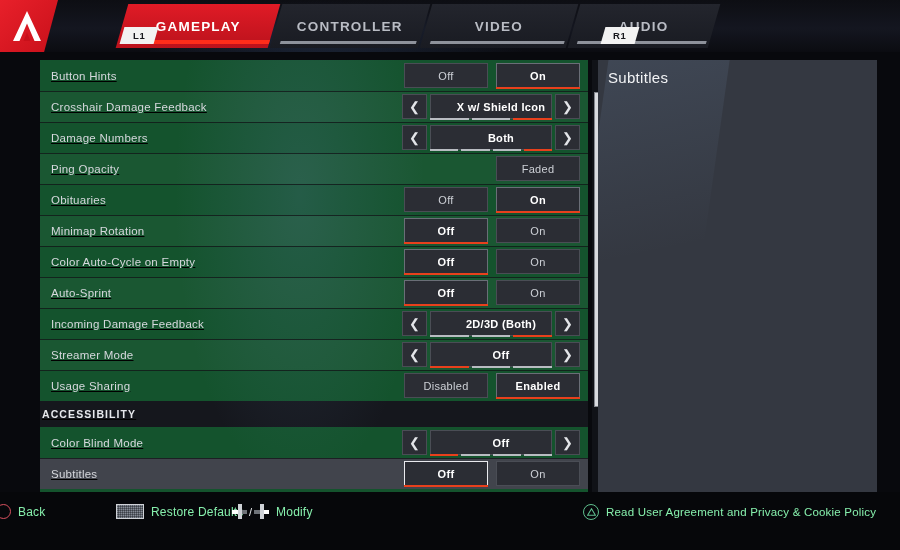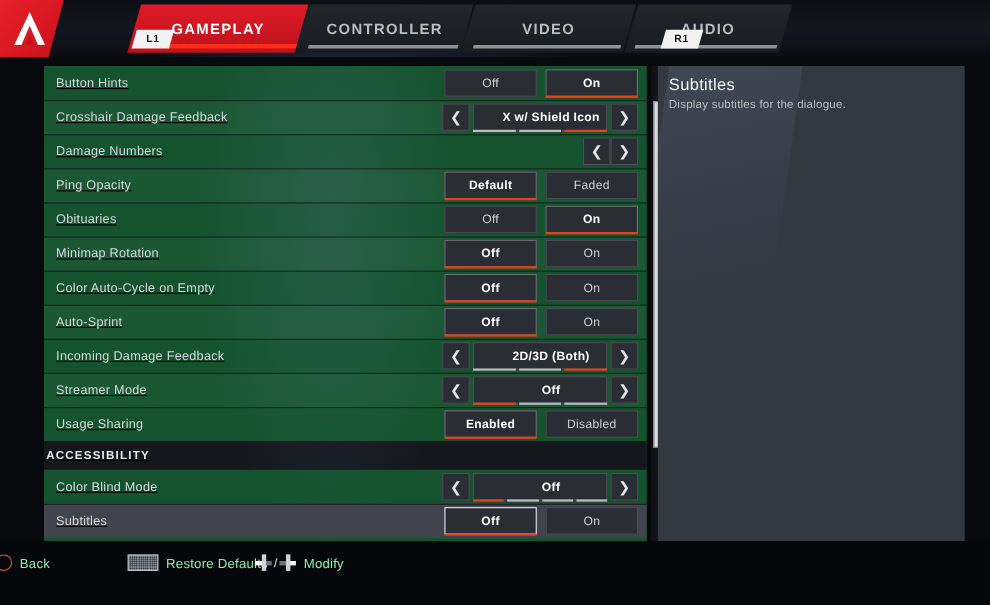--- a/index.html
+++ b/index.html
@@ -262,29 +262,37 @@
               </div>
               <div class="arrow-btn">❯</div>
             </div>
           </div>
         </div>
         <div class="row">
           <div class="row-label">Damage Numbers</div>
           <div class="row-control">
             <div class="arrow-sel">
               <div class="arrow-btn">❮</div>
+              <div class="sel-body">
+                <span class="sel-value">Both</span>
+                <div class="sel-ticks">
+                  <i></i>
+                  <i></i>
+                  <i></i>
+                  <i class="act"></i>
+                </div>
+              </div>
               <div class="arrow-btn">❯</div>
             </div>
           </div>
         </div>
         <div class="row zebra">
           <div class="row-label">Ping Opacity</div>
           <div class="row-control">
             <div class="seg-pair">
-              <div class="seg-btn on">Default</div>
               <div class="seg-btn">Faded</div>
             </div>
           </div>
         </div>
         <div class="row">
           <div class="row-label">Obituaries</div>
           <div class="row-control">
             <div class="seg-pair">
               <div class="seg-btn">Off</div>
               <div class="seg-btn on">On</div>
@@ -349,22 +357,22 @@
                 </div>
               </div>
               <div class="arrow-btn">❯</div>
             </div>
           </div>
         </div>
         <div class="row">
           <div class="row-label">Usage Sharing</div>
           <div class="row-control">
             <div class="seg-pair">
+              <div class="seg-btn">Disabled</div>
               <div class="seg-btn on">Enabled</div>
-              <div class="seg-btn">Disabled</div>
             </div>
           </div>
         </div>
         <div class="section-head">
           <span>ACCESSIBILITY</span>
         </div>
         <div class="row">
           <div class="row-label">Color Blind Mode</div>
           <div class="row-control">
             <div class="arrow-sel">
@@ -393,21 +401,20 @@
         </div>
       </div>
   </div>
 
   <div class="scroll-track"></div>
   <div class="scroll-thumb"></div>
 
   <div class="info-panel">
     <div class="info-glow"></div>
     <div class="info-title">Subtitles</div>
-    <div class="info-desc">Display subtitles for the dialogue.</div>
   </div>
 
   <div class="footer">
 
     <div class="fitem f-back">
       <span class="ico-circle"></span>
       <span class="flabel">Back</span>
     </div>
 
     <div class="fitem f-restore">
@@ -423,15 +430,23 @@
           </span>
         <span>/</span>
         <span class="ico-dpad right">
             <i class="dp-h"></i>
             <i class="dp-v"></i>
           </span>
       </span>
       <span class="flabel">Modify</span>
     </div>
 
+    <div class="fitem f-policy">
+      <span class="ico-triangle">
+        <svg width="9" height="8" viewBox="0 0 9 8">
+            <path d="M4.5 0.8 L8.4 7.2 L0.6 7.2 Z" fill="none" stroke="#5fbf8e" stroke-width="1.1"></path>
+          </svg>
+      </span>
+      <span class="flabel">Read User Agreement and Privacy &amp; Cookie Policy</span>
+    </div>
   </div>
 
 </div>
 
 </body></html>

